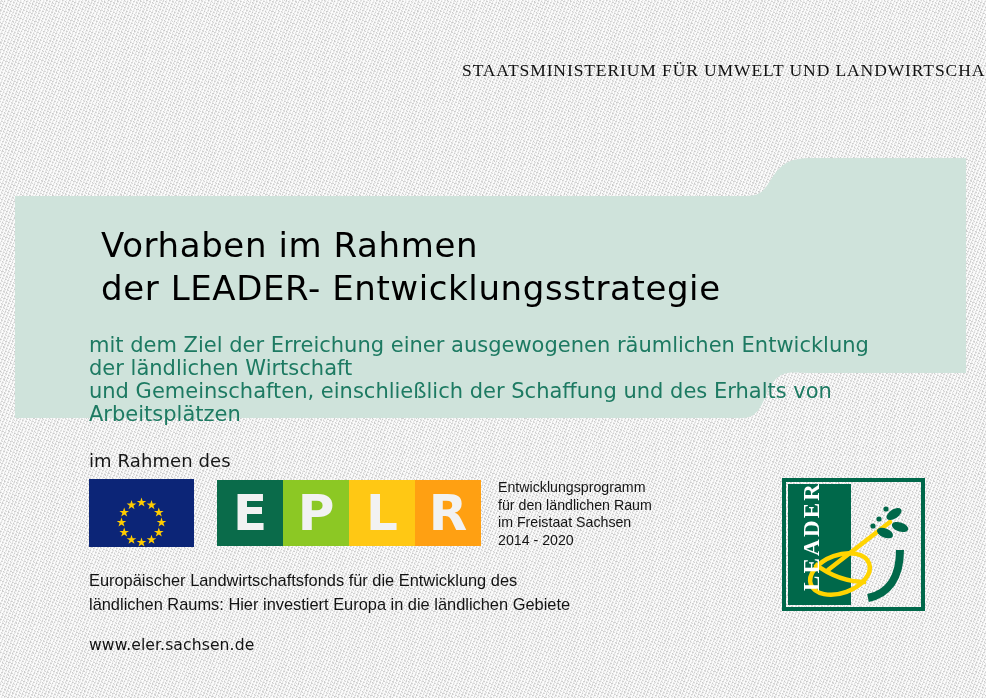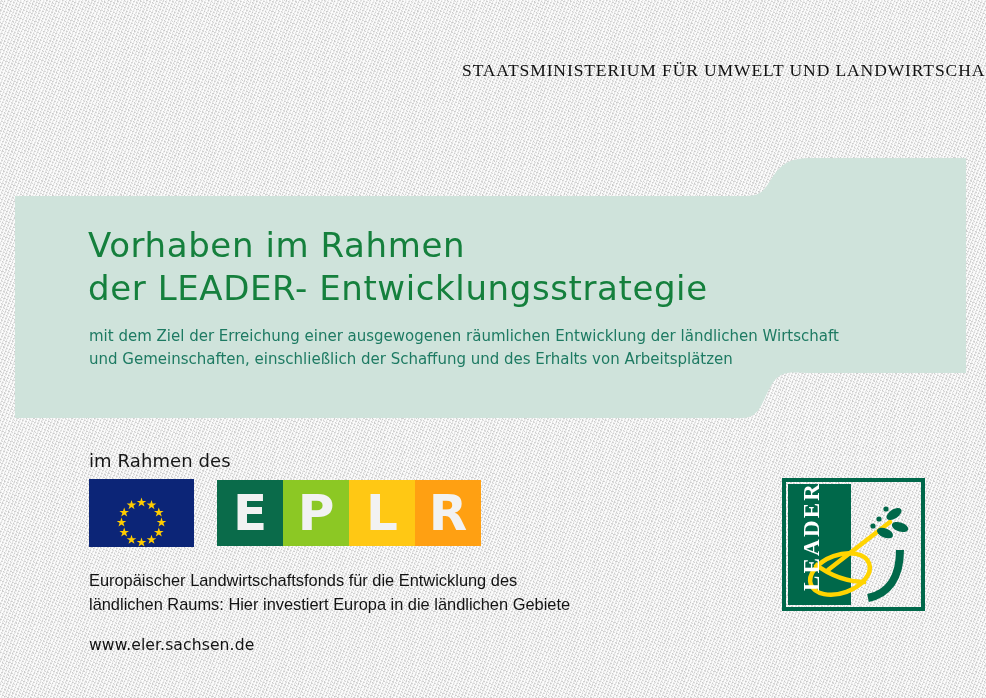--- a/index.html
+++ b/index.html
@@ -67,24 +67,24 @@
     color: #17705c;
     font-size: 34px;
     line-height: 43px;
     letter-spacing: 0.6px;
     font-weight: 400;
     white-space: pre-line;
   }
   #subline {
     position: absolute;
     left: 89px;
-    top: 185px;
+    top: 194px;
     width: 810px;
     color: #1d7a62;
-    font-size: 15px;
+    font-size: 21px;
     line-height: 23px;
     white-space: pre-line;
   }
 
   
   #im-rahmen-des {
     position: absolute;
     left: 89px; top: 450px;
     font-size: 18px;
     color: #161616;
@@ -173,21 +173,21 @@
                C782,22 792,18 812,18
                H966
                V233
                H812
                C792,233 782,229 772,244
                C763,258 761,278 743,278
                H15 Z" fill="#cfe3db"></path>
     </svg>
 
     <div id="banner-text">
-      <div id="headline" style="color: #15803d;">Vorhaben im Rahmen
+      <div id="headline" style="color: #000000; margin-left: 13px;">Vorhaben im Rahmen
 der LEADER- Entwicklungsstrategie</div>
       <div id="subline" style="color: rgb(29, 122, 98);">mit dem Ziel der Erreichung einer ausgewogenen räumlichen Entwicklung der ländlichen Wirtschaft
 und Gemeinschaften, einschließlich der Schaffung und des Erhalts von Arbeitsplätzen</div>
     </div>
   </div>
 
   <div id="im-rahmen-des">im Rahmen des</div>
 
   <svg id="eu-flag" viewBox="0 0 105 68">
     <rect x="0" y="0" width="105" height="68" fill="#0c2577"></rect>
@@ -215,20 +215,24 @@
       <span>P</span>
     </div>
     <div class="eplr-cell" style="background-color: rgb(255, 200, 20);">
       <span>L</span>
     </div>
     <div class="eplr-cell" style="background-color: rgb(255, 160, 18);">
       <span>R</span>
     </div>
   </div>
 
+  <div id="eplr-caption">Entwicklungsprogramm
+für den ländlichen Raum
+im Freistaat Sachsen
+2014 - 2020</div>
 
   <svg id="leader-logo" viewBox="0 0 143 133">
     <rect x="2" y="2" width="139" height="129" fill="none" stroke="#00684a" stroke-width="4"></rect>
     <rect x="6" y="6" width="63" height="121" fill="#00684a"></rect>
 
     <path d="M40,106 C40,62 62,38 96,33" fill="none" stroke="#ffffff" stroke-width="8" stroke-linecap="butt" clip-path="inset(0 74px 0 0)"></path>
 
     <path d="M40,106 C40,62 62,38 96,33" fill="none" stroke="#00684a" stroke-width="8" stroke-linecap="butt" clip-path="inset(0 0 0 63px)"></path>
 
     <path d="M118,72 C118,100 106,116 86,120" fill="none" stroke="#00684a" stroke-width="8" stroke-linecap="butt"></path>

